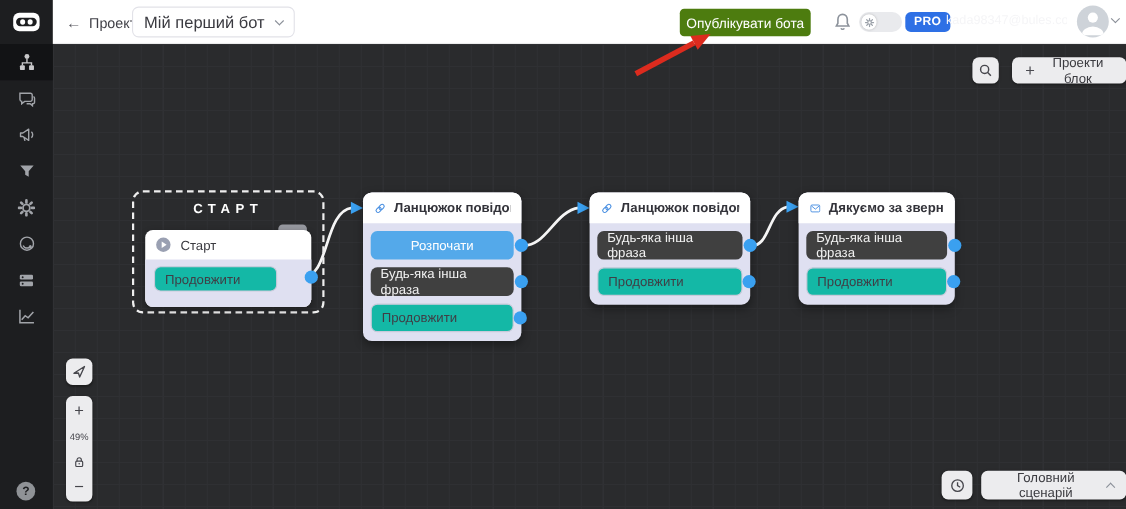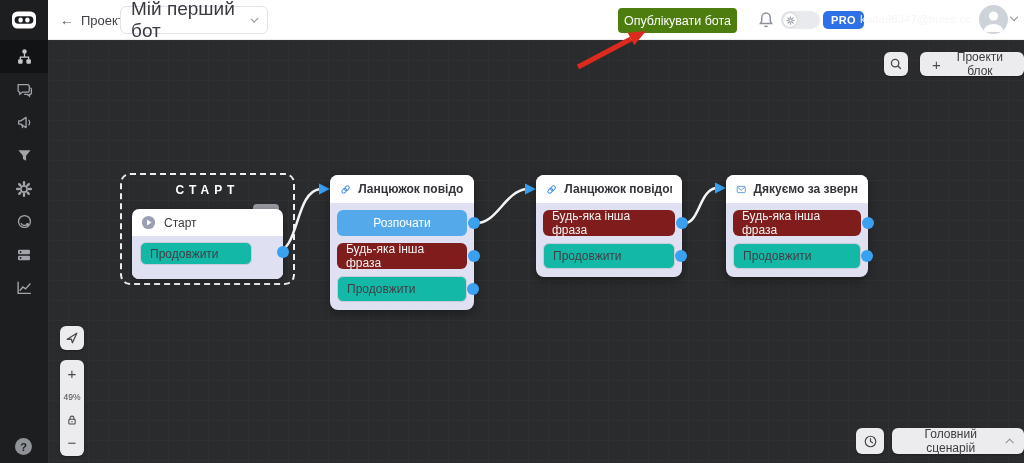--- a/index.html
+++ b/index.html
@@ -4,21 +4,21 @@
 <style>
   * { margin:0; padding:0; box-sizing:border-box; }
   html,body { width:1024px; height:463px; overflow:hidden; }
   body { font-family:"Liberation Sans","DejaVu Sans",sans-serif; background:#2a2b2d; position:relative; }
 
   
   .topbar { position:absolute; left:0; top:0; width:1024px; height:40px; background:#ffffff; border-bottom:1px solid #ececec; z-index:20; }
   .logo { position:absolute; left:0; top:0; width:48px; height:40px; background:#1d1e20; display:flex; align-items:center; justify-content:center; cursor:pointer; }
   .back { position:absolute; left:60px; top:0; height:40px; display:flex; align-items:center; gap:7px; font-size:13px; color:#3f3f46; cursor:pointer; }
   .back-arrow { font-size:14px; color:#55555c; }
-  .bot-select { position:absolute; left:120px; top:6px; width:148px; height:28px; border:1px solid #e2e2e8; border-radius:6px; background:#fff; display:flex; align-items:center; justify-content:space-between; padding:0 10px; font-size:19px; color:#3a3a40; cursor:pointer; }
+  .bot-select { position:absolute; left:120px; top:6px; width:148px; height:28px; border:1px solid #e2e2e8; border-radius:6px; background:#fff; display:flex; align-items:center; justify-content:space-between; padding:0 10px; font-size:15px; color:#3a3a40; cursor:pointer; }
   .publish { position:absolute; left:618px; top:8px; width:119px; height:25px; background:#4d7c0f; color:#fff; border:none; border-radius:4px; font-size:12.5px; font-family:inherit; cursor:pointer; }
   .bell { position:absolute; left:757px; top:11px; width:18px; height:18px; cursor:pointer; }
   .toggle { position:absolute; left:781px; top:11px; width:39px; height:18px; background:#e9eaed; border-radius:9px; cursor:pointer; }
   .knob { position:absolute; left:2px; top:2px; width:14px; height:14px; background:#fff; border-radius:50%; box-shadow:0 0 2px rgba(0,0,0,.25); display:flex; align-items:center; justify-content:center; }
   .pro { position:absolute; left:823px; top:11px; height:18px; padding:0 8px; background:#2e70e5; border-radius:5px; color:#fff; font-size:11px; font-weight:bold; display:flex; align-items:center; letter-spacing:.3px; }
   .email { position:absolute; left:860px; top:13px; width:110px; font-size:11.5px; color:#f5f5f7; white-space:nowrap; overflow:hidden; }
   .avatar { position:absolute; left:979px; top:5px; width:29px; height:29px; border-radius:50%; background:#ced3d9; overflow:hidden; cursor:pointer; }
   .acct-chev { position:absolute; left:1011px; top:17px; }
 
   .chev { display:inline-block; width:6px; height:6px; border-right:1.6px solid #8a8f98; border-bottom:1.6px solid #8a8f98; }
@@ -56,21 +56,21 @@
   .scenario-btn { left:844px; top:388px; height:26px; padding:0 11px; font-size:12px; gap:9px; }
 
   
   .node { position:absolute; border-radius:8px; background:#dfe0f1; box-shadow:0 3px 8px rgba(0,0,0,.35); cursor:grab; }
   .node-header { height:28px; background:#fff; border-radius:8px 8px 0 0; display:flex; align-items:center; gap:7px; padding:0 10px; }
   .node-title { font-size:12px; font-weight:bold; color:#33333a; white-space:nowrap; overflow:hidden; }
   .node-body { padding:7px; }
   .row { position:relative; height:26px; border-radius:6px; display:flex; align-items:center; padding:0 9px; font-size:12px; margin-bottom:7px; cursor:pointer; }
   .row:last-child { margin-bottom:1px; }
   .row.primary { background:#54a9ea; color:#fff;justify-content:center; }
-  .row.dark { background:#7f1d1d; color:#f2f2f2; }
+  .row.dark { background:#404040; color:#f2f2f2; }
   .row.light { background:#14b8a6; border:1px solid #c9cada; color:#3f3f46; }
   .port { position:absolute; right:-13px; top:50%; margin-top:-6px; width:12px; height:12px; border-radius:50%; background:#3aa0f0; cursor:crosshair; }
 
   .start-node { position:absolute; left:72px; top:133px; width:175px; height:112px; border:2px dashed #eeeeee; border-radius:10px; cursor:grab; }
   .start-title { text-align:center; margin-top:8px; font-size:12px; font-weight:bold; letter-spacing:5px; color:#fff; }
   .start-tab { position:absolute; top:29px; right:14px; width:26px; height:12px; background:#96989f; border-radius:4px; }
   .start-card { position:absolute; left:10px; top:34px; width:151px; height:70px; border-radius:7px; background:#fff; box-shadow:0 2px 6px rgba(0,0,0,.3); }
   .start-row { height:27px; display:flex; align-items:center; gap:8px; padding:0 9px; font-size:12px; color:#3a3a40; }
   .start-bottom { position:relative; height:43px; background:#dfe0f1; border-radius:0 0 7px 7px; padding:6px 8px; }
   .start-bottom .row { width:112px; height:23px; margin:0; }

